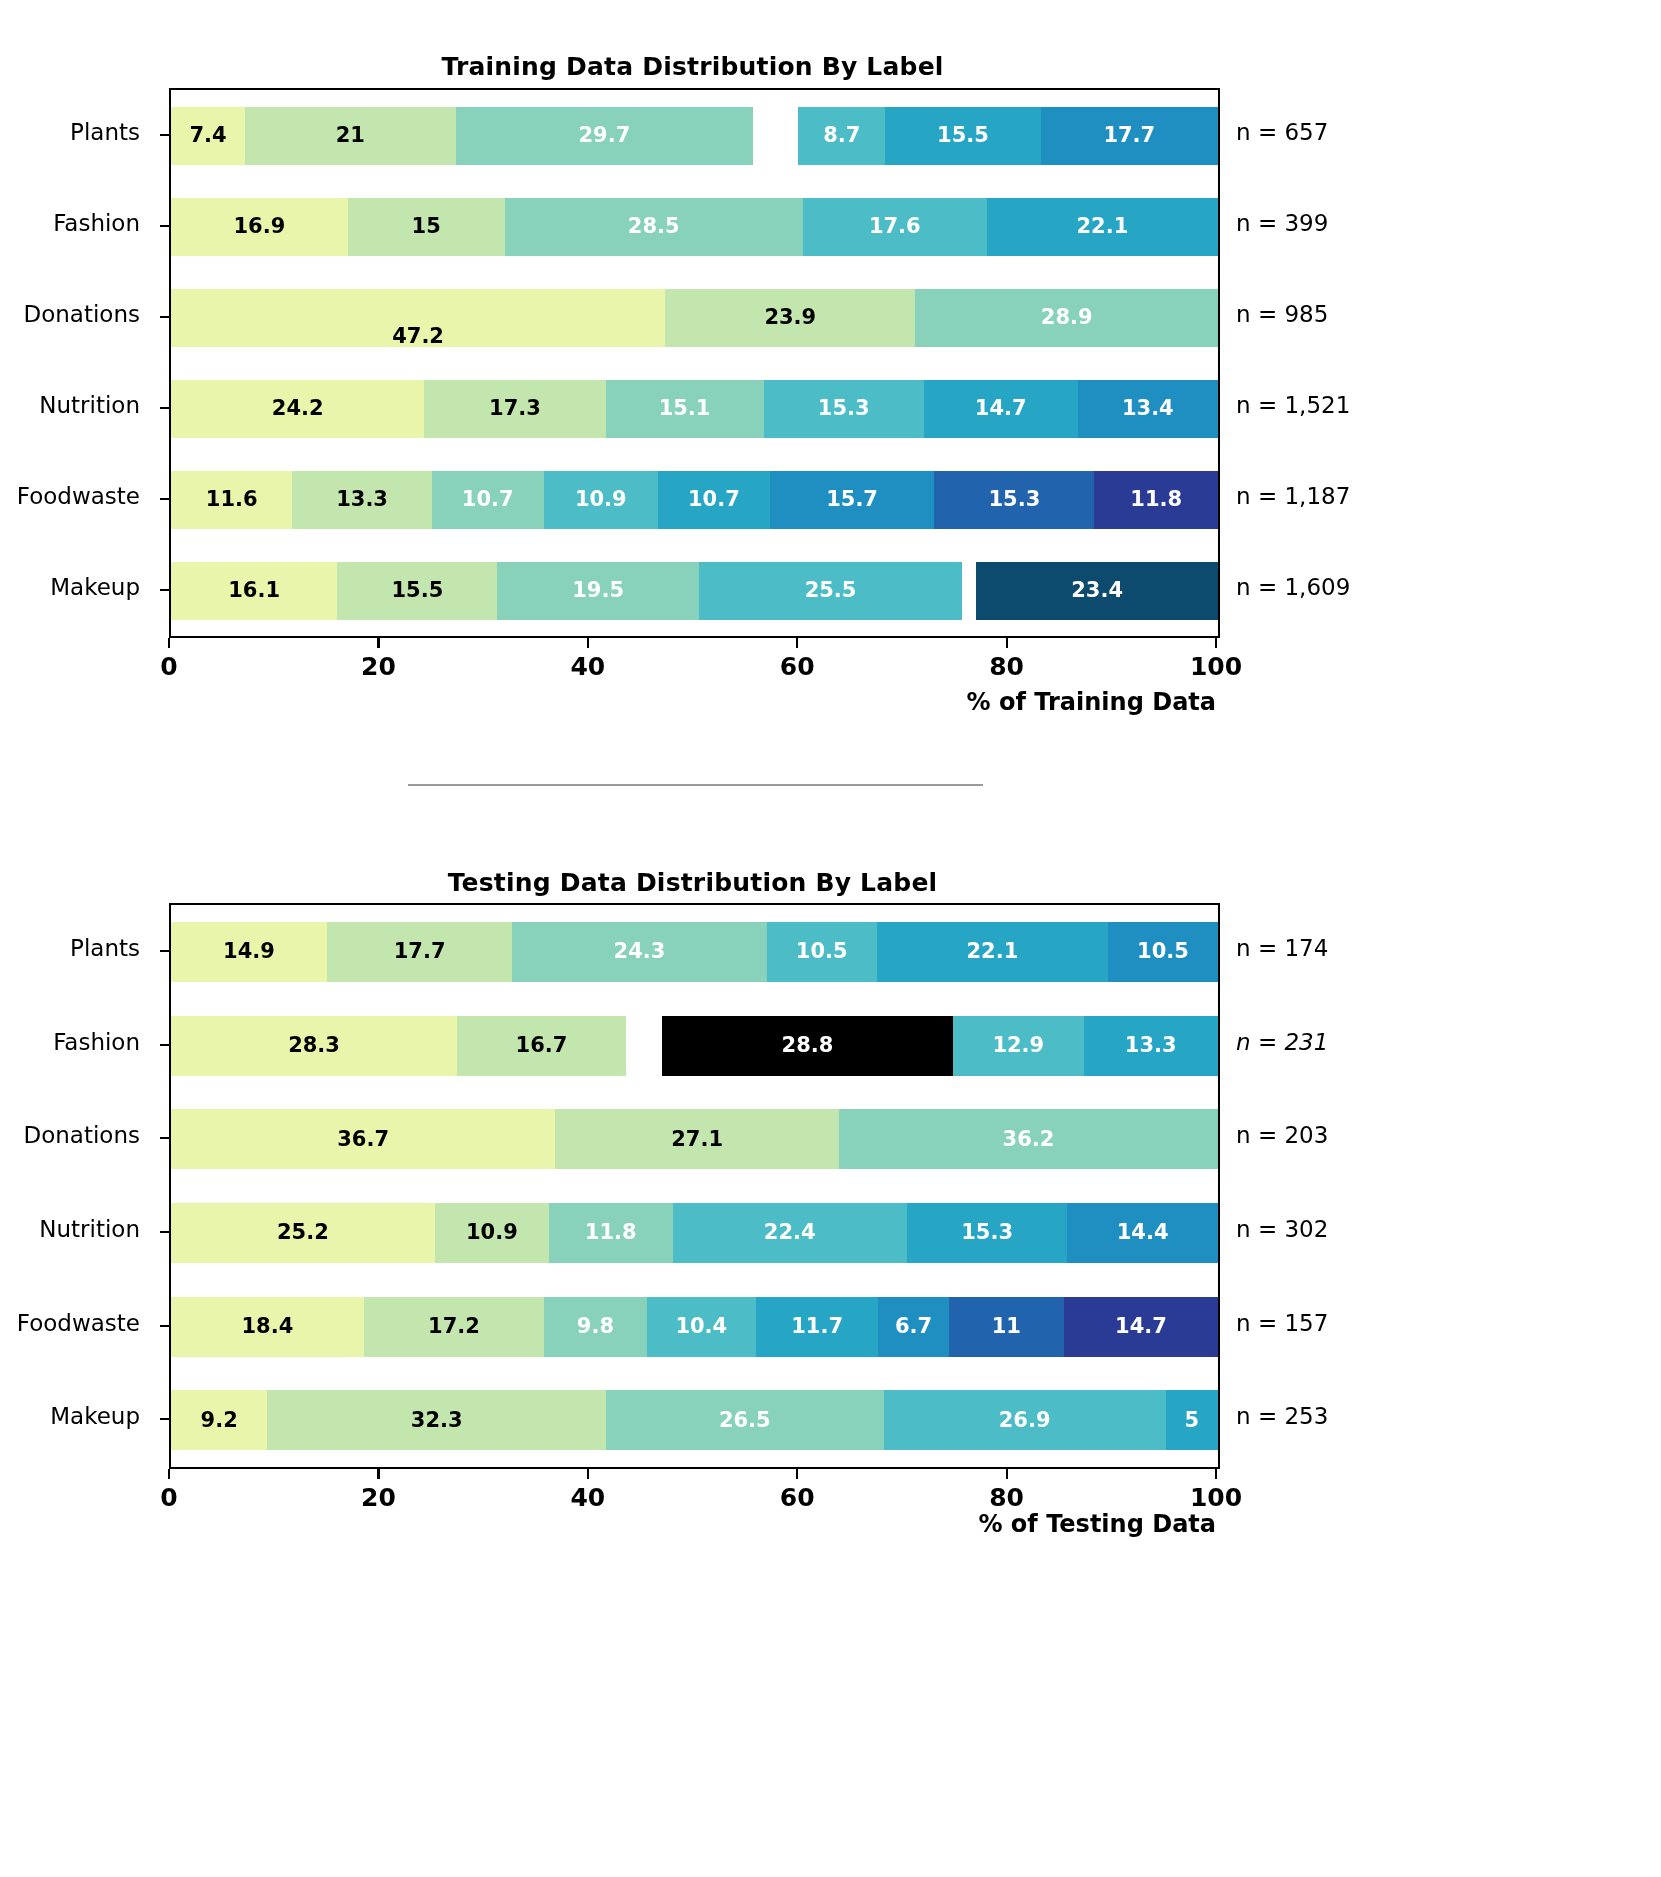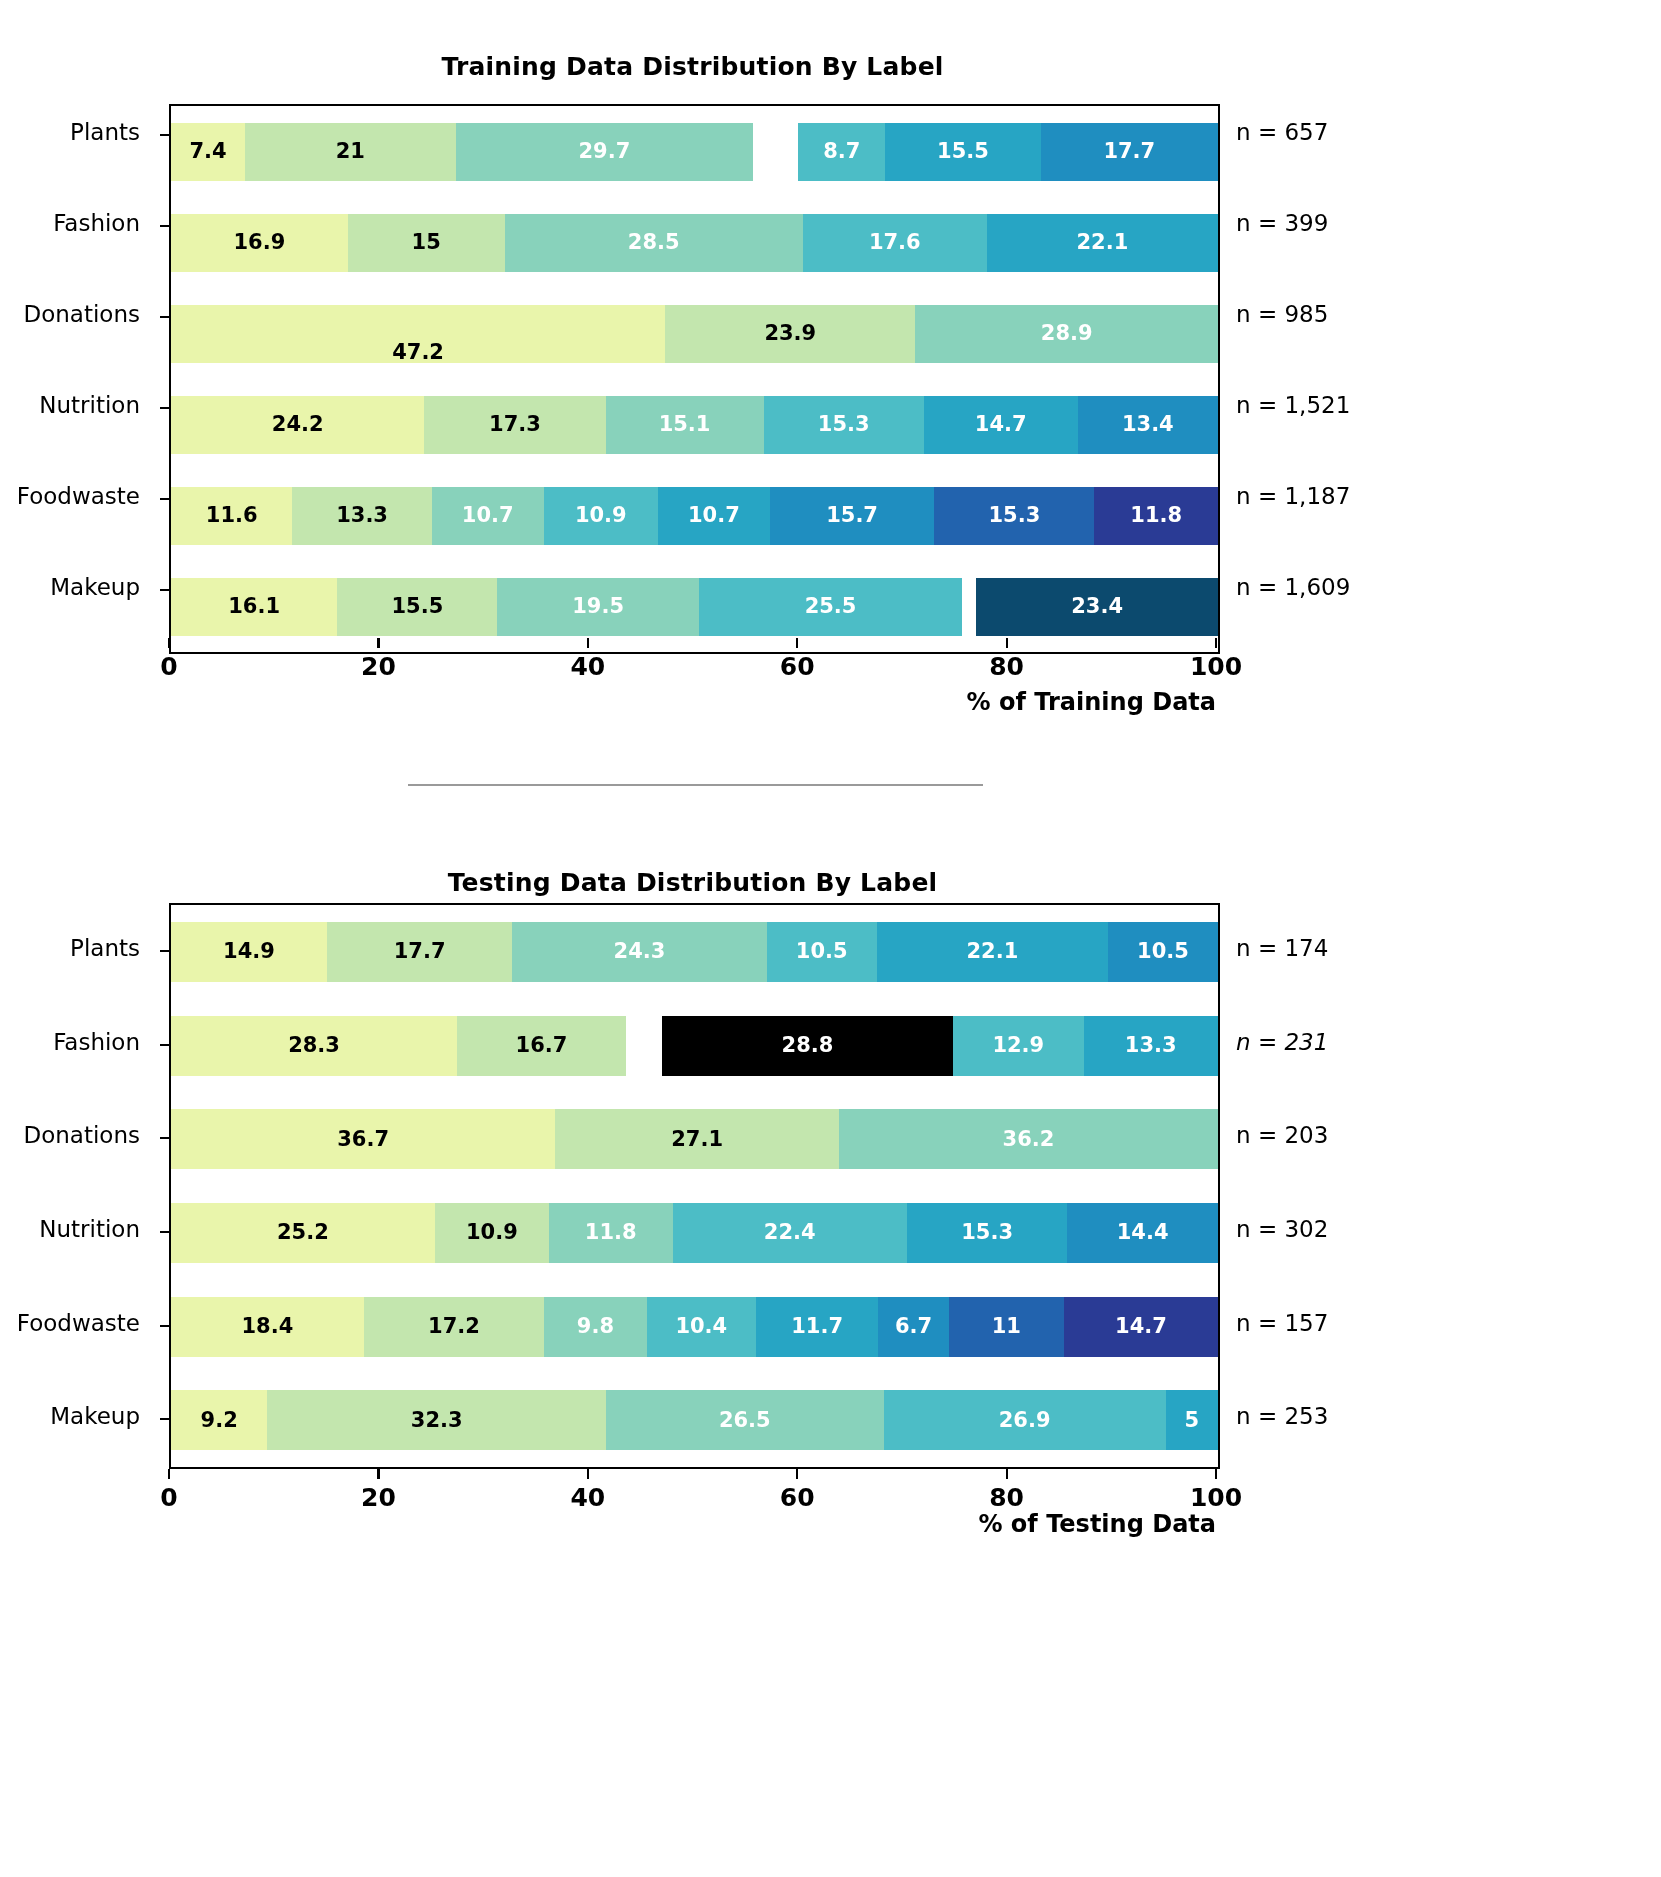--- a/index.html
+++ b/index.html
@@ -137,21 +137,21 @@
   }
 </style>
 </head>
 <body>
 
 <div class="figure">
 
   <div class="panel" id="panel-0" style="top:0;height:860px;">
     <div class="panel-title" style="top:52px;">Training Data Distribution By Label</div>
 
-    <div class="axes" id="axes-0" style="top:104px;height:546px;">
+    <div class="axes" id="axes-0" style="top:88px;height:546px;">
       <div class="rows" id="rows-0">
           <div class="row" style="top: 16.5px; height: 58px;">
             <div class="seg dark" style="flex: 0.074 0 0px; background: rgb(233, 245, 171);">
               <span>7.4</span>
             </div>
             <div class="seg dark" style="flex: 0.21 0 0px; background: rgb(195, 230, 174);">
               <span>21</span>
             </div>
             <div class="seg light" style="flex: 0.297 0 0px; background: rgb(136, 210, 187);">
               <span>29.7</span>

